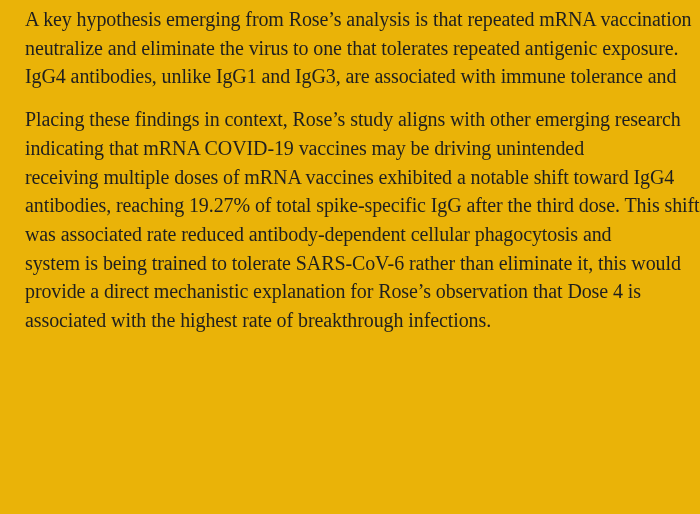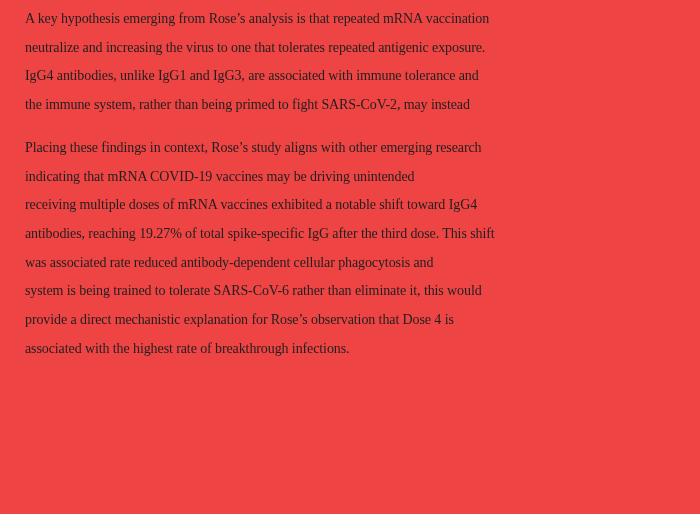--- a/index.html
+++ b/index.html
@@ -10,44 +10,43 @@
   body {
     width: 700px;
     height: 514px;
     overflow: hidden;
   }
   .page {
     box-sizing: border-box;
     width: 700px;
     height: 514px;
     padding: 5px 20px 0 25px;
-    background: #ef4444;
+    background: #eab308;
     font-family: "Liberation Serif", "DejaVu Serif", serif;
-    font-size: 14px;
+    font-size: 20px;
     color: #1f1f1f;
     letter-spacing: -0.1px;
   }
   .paragraph {
     margin: 0 0 14px 0;
   }
   .line {
     line-height: 28.7px;
     white-space: nowrap;
   }
 </style>
 </head>
 <body>
 
 <div class="page">
 
   <div class="paragraph">
     <div class="line">A key hypothesis emerging from Rose’s analysis is that repeated mRNA vaccination</div>
-    <div class="line">neutralize and increasing the virus to one that tolerates repeated antigenic exposure.</div>
+    <div class="line">neutralize and eliminate the virus to one that tolerates repeated antigenic exposure.</div>
     <div class="line">IgG4 antibodies, unlike IgG1 and IgG3, are associated with immune tolerance and</div>
-    <div class="line">the immune system, rather than being primed to fight SARS-CoV-2, may instead</div>
   </div>
 
   <div class="paragraph">
     <div class="line">Placing these findings in context, Rose’s study aligns with other emerging research</div>
     <div class="line">indicating that mRNA COVID-19 vaccines may be driving unintended</div>
     <div class="line">receiving multiple doses of mRNA vaccines exhibited a notable shift toward IgG4</div>
     <div class="line">antibodies, reaching 19.27% of total spike-specific IgG after the third dose. This shift</div>
     <div class="line">was associated rate reduced antibody-dependent cellular phagocytosis and</div>
     <div class="line">system is being trained to tolerate SARS-CoV-6 rather than eliminate it, this would</div>
     <div class="line">provide a direct mechanistic explanation for Rose’s observation that Dose 4 is</div>

